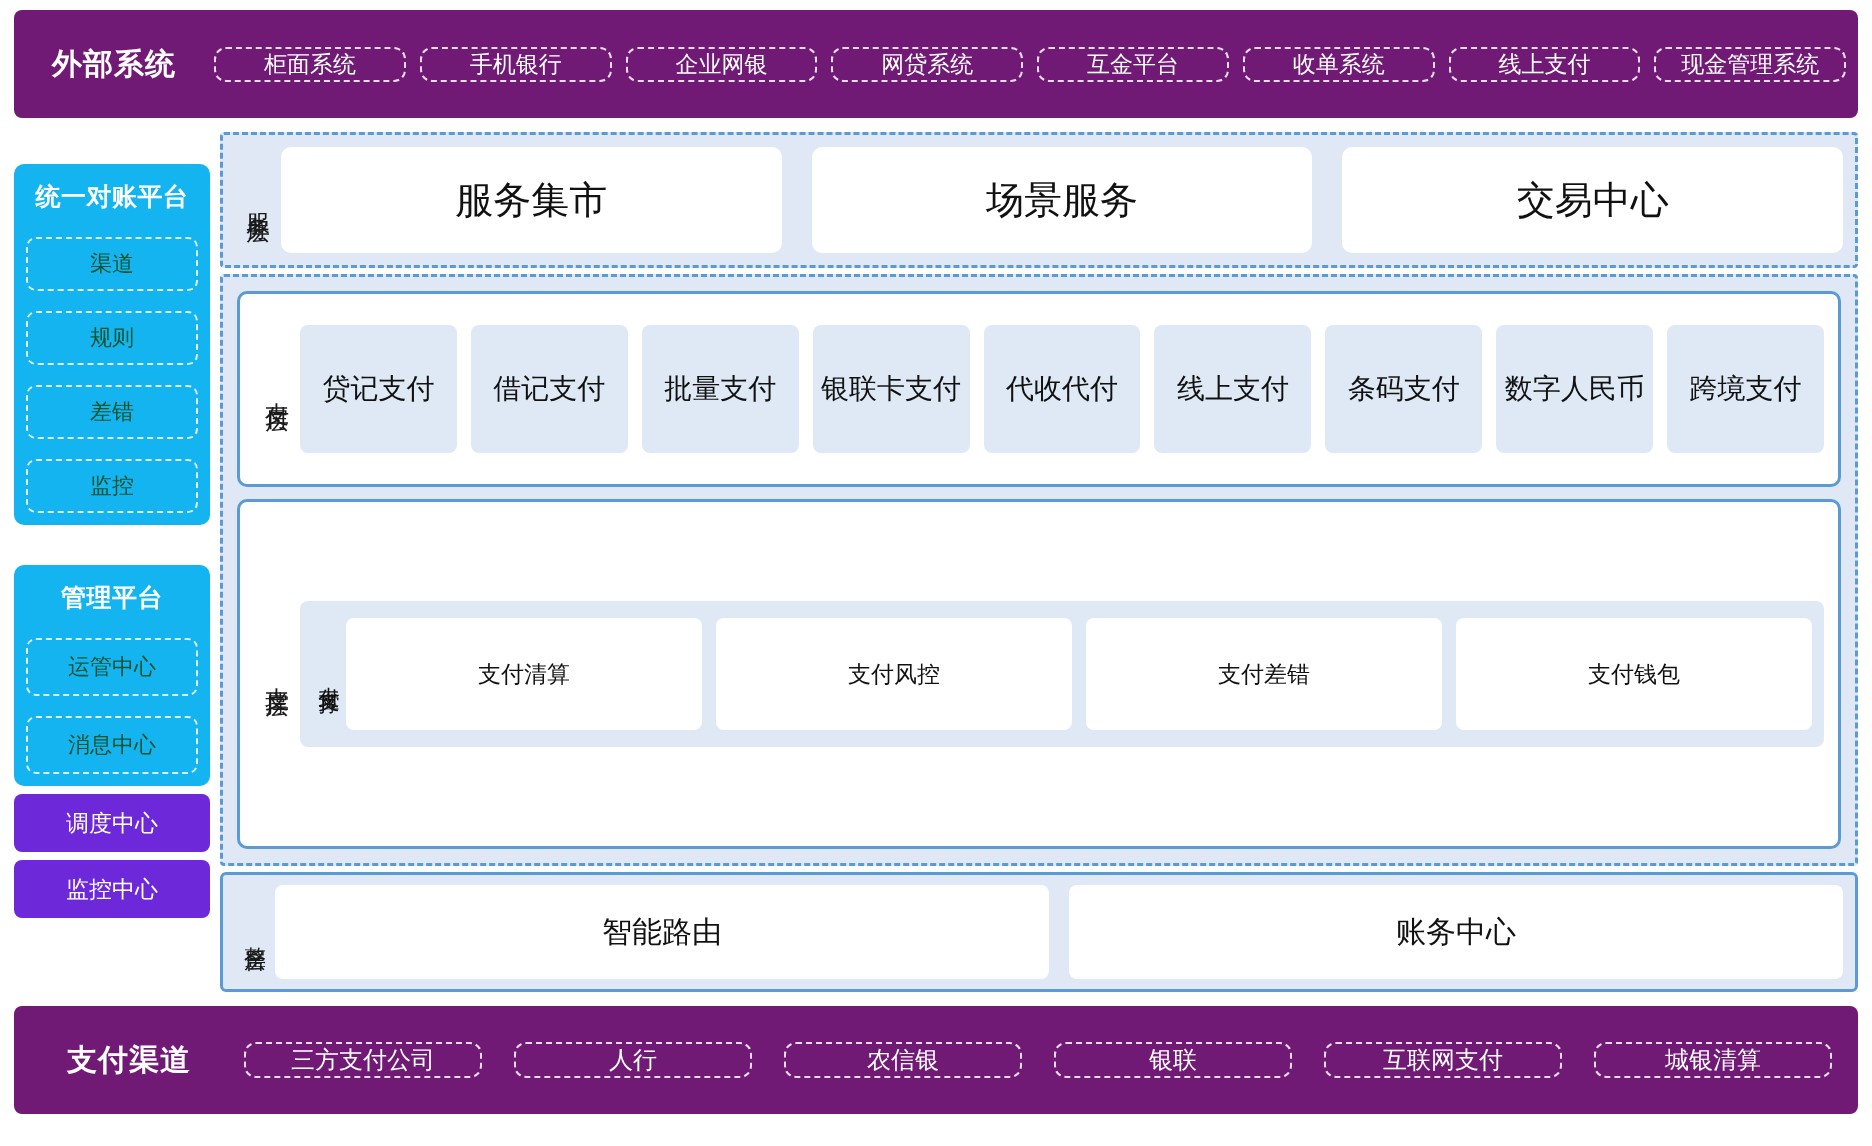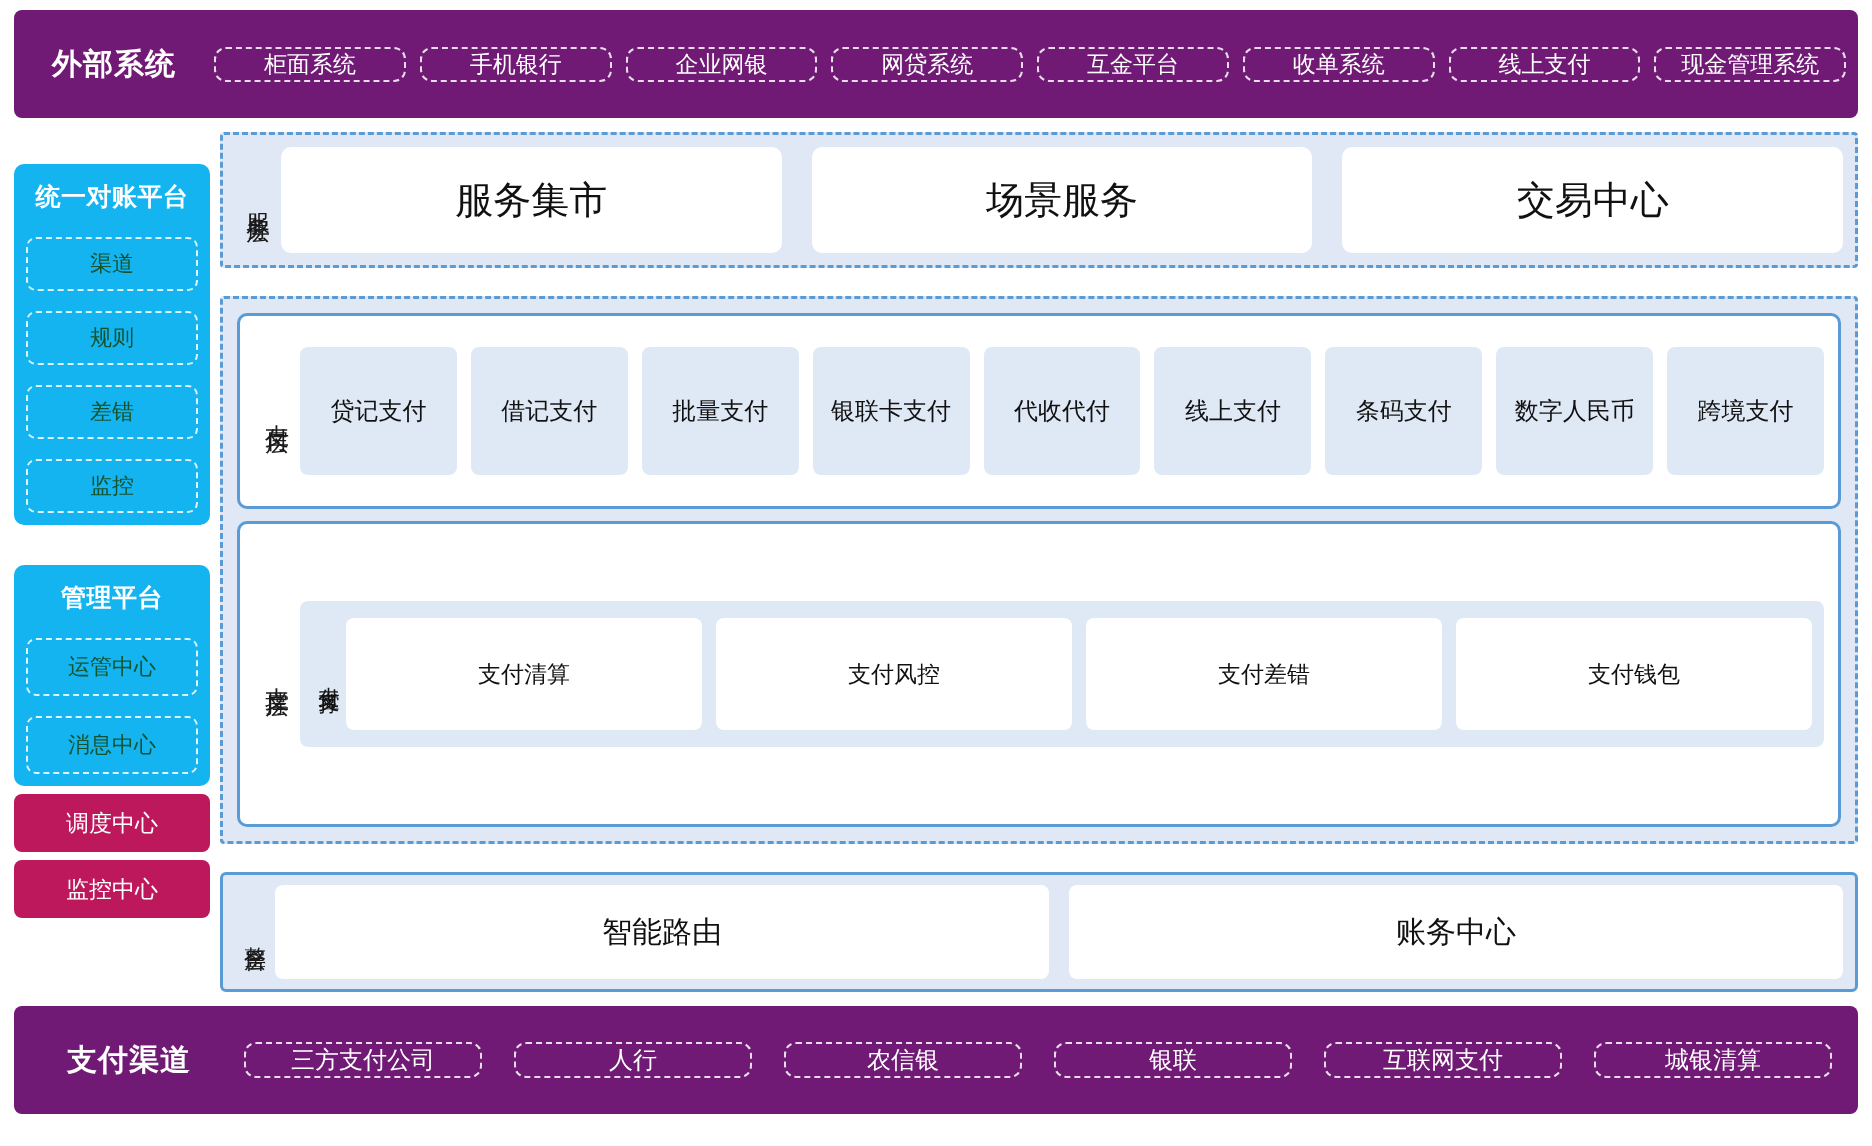--- a/index.html
+++ b/index.html
@@ -60,29 +60,29 @@
     padding: 6px 0 4px; letter-spacing: .5px; white-space: nowrap;
   }
   .side-panel .sub-chip {
     border: 2px dashed rgba(255,255,255,.85);
     border-radius: 10px;
     font-size: 22px; color: #14532d;
     display: flex; align-items: center; justify-content: center;
     height: 56px;
   }
   .side-solid {
-    background: #be185d; border-radius: 8px; color: #fff;
+    background: #6d28d9; border-radius: 8px; color: #fff;
     font-size: 23px; display: flex; align-items: center; justify-content: center;
     height: 58px;
   }
   #panel-reconciliation .sub-chip { height: 54px; }
   #panel-management .sub-chip { height: 58px; }
 
   
-  .content { flex: 1 1 auto; display: flex; flex-direction: column; gap: 28px; }
+  .content { flex: 1 1 auto; display: flex; flex-direction: column; gap: 6px; }
 
   .dashed-group {
     border: 3px dashed #5b9bd5;
     background: #dfe8f4;
     border-radius: 4px;
     padding: 12px;
     display: flex;
     align-items: stretch;
   }
   .vlabel {
@@ -115,21 +115,21 @@
     padding: 10px 14px;
   }
 
   
   #payment-layer { height: 196px; }
   #payment-layer .tiles { display: flex; gap: 14px; flex: 1 1 auto; align-items: center; height: 100%; }
   #payment-layer .blue-tile {
     flex: 1 1 0; height: 128px;
     background: #dfe9f5; border-radius: 8px;
     display: flex; align-items: center; justify-content: center;
-    font-size: 24px; color: #111; text-align: center;
+    font-size: 28px; color: #111; text-align: center;
   }
 
   
   #support-layer { flex: 1 1 auto; }
   #support-layer .groups { display: flex; gap: 14px; flex: 1 1 auto; align-items: center; }
   .sub-group {
     background: #dfe9f5; border-radius: 8px;
     display: flex; align-items: stretch; padding: 10px 12px;
     height: 146px;
   }

